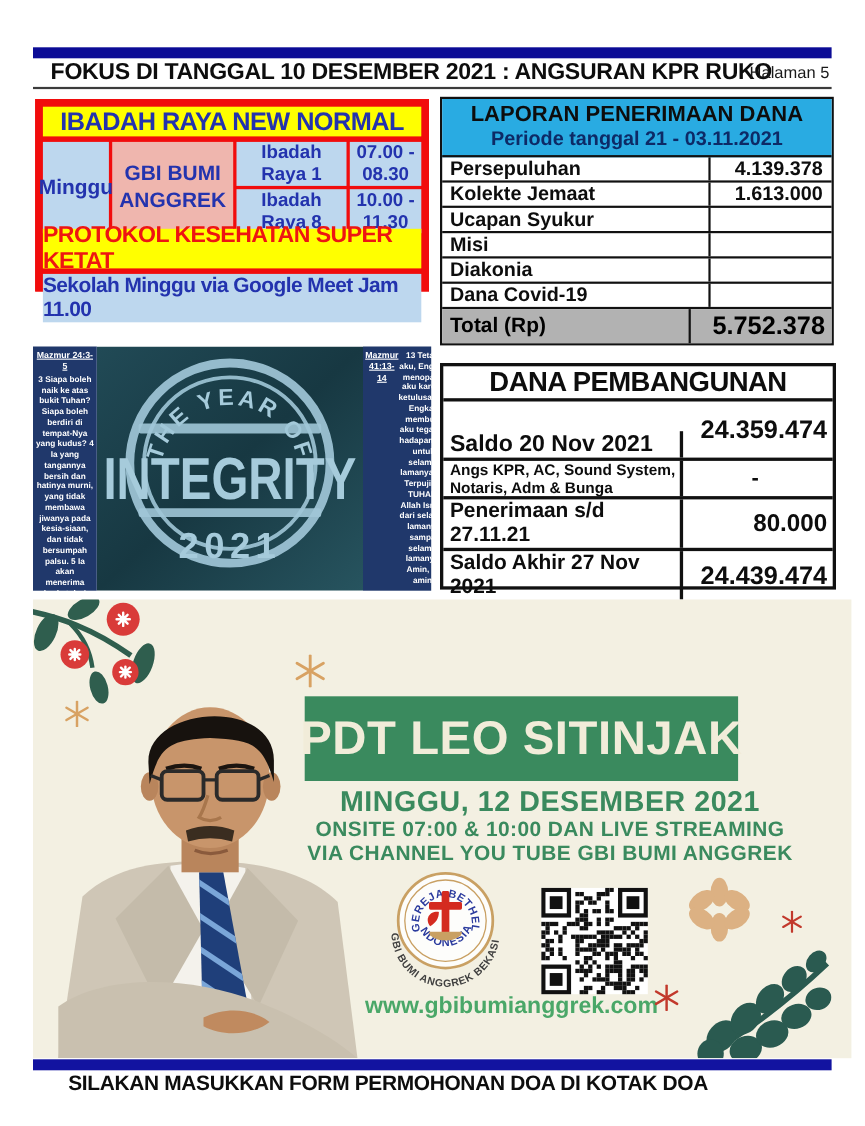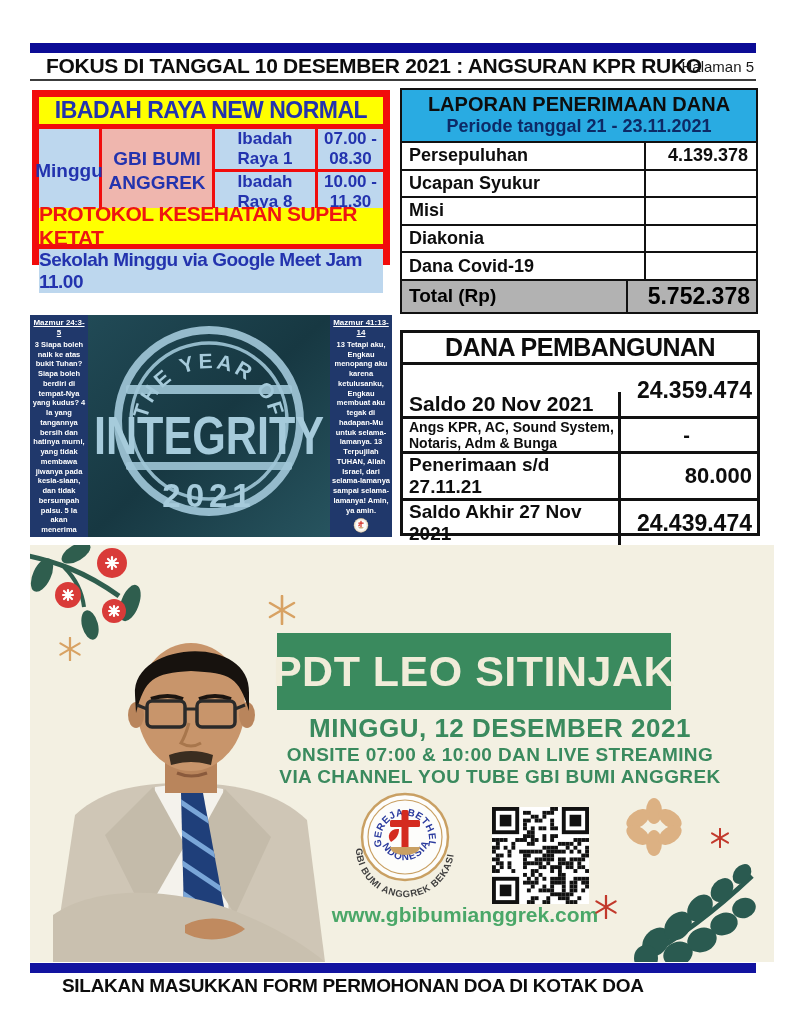--- a/index.html
+++ b/index.html
@@ -32,21 +32,21 @@
   .lap-row .lbl { flex:1; font-size:18px; font-weight:bold; color:#0d0d0d; display:flex; align-items:center; padding-left:7px; }
   .lap-row .val { width:112px; border-left:2px solid #111; font-size:18px; font-weight:bold; color:#0d0d0d; display:flex; align-items:center; justify-content:flex-end; padding-right:8px; }
   .lap-total { height:31px; background:#b2b2b2; display:flex;justify-content:flex-end; }
   .lap-total .lbl { flex:1; font-size:19px; font-weight:bold; display:flex; align-items:center; padding-left:7px; }
   .lap-total .val { width:130px; border-left:2px solid #111; font-size:23px; font-weight:bold; display:flex; align-items:center; justify-content:flex-end; padding-right:6px; }
 
   
   .integrity { position:absolute; left:30px; top:315px; width:362px; height:222px; display:flex; }
   .verse-panel { background:#20386b; color:#fff; font-weight:bold; text-align:center; font-size:7.5px; line-height:1.3; padding:3px 2px; }
   .verse-left { width:58px; }
-  .verse-right { width:62px; display:flex; flex-direction:column; }
+  .verse-right { width:62px; display:flex; flex-direction:row; }
   .verse-ref { text-decoration:underline; font-size:8px; margin-bottom:1px; }
   .int-center { flex:1; }
   .small-logo { margin:3px auto 1px; }
 
   
   .dana { position:absolute; left:400px; top:330px; width:360px; height:206px; border:3px solid #111; display:flex; flex-direction:column; background:#fff; }
   .dana-title { height:38px; border-bottom:3px solid #111; display:flex; align-items:center; justify-content:center; font-size:25px; font-weight:bold; color:#0d0d0d; letter-spacing:-0.5px; }
   .dana-row { flex:1; display:flex; border-bottom:3px solid #111; }
   .dana-row:last-child { border-bottom:none; }
   .dana-row .lbl { width:218px; border-right:3px solid #111; display:flex; align-items:center; padding-left:6px; font-weight:bold; color:#0d0d0d; }
@@ -96,25 +96,29 @@
       <div class="ib-cell">Ibadah Raya 8</div>
       <div class="ib-cell">10.00 - 11.30</div>
     </div>
     <div class="ib-protokol">PROTOKOL KESEHATAN SUPER KETAT</div>
     <div class="ib-school">Sekolah Minggu via Google Meet Jam 11.00</div>
   </div>
 
   <div class="laporan">
     <div class="lap-head">
       <div class="t1">LAPORAN PENERIMAAN DANA</div>
-      <div class="t2">Periode tanggal 21 - 23.11.2021</div>
+      <div class="t2">Periode tanggal 21 - 03.11.2021</div>
     </div>
     <div class="lap-row">
       <div class="lbl">Persepuluhan</div>
       <div class="val">4.139.378</div>
+    </div>
+    <div class="lap-row">
+      <div class="lbl">Kolekte Jemaat</div>
+      <div class="val">1.613.000</div>
     </div>
     <div class="lap-row">
       <div class="lbl">Ucapan Syukur</div>
       <div class="val"></div>
     </div>
     <div class="lap-row">
       <div class="lbl">Misi</div>
       <div class="val"></div>
     </div>
     <div class="lap-row">

